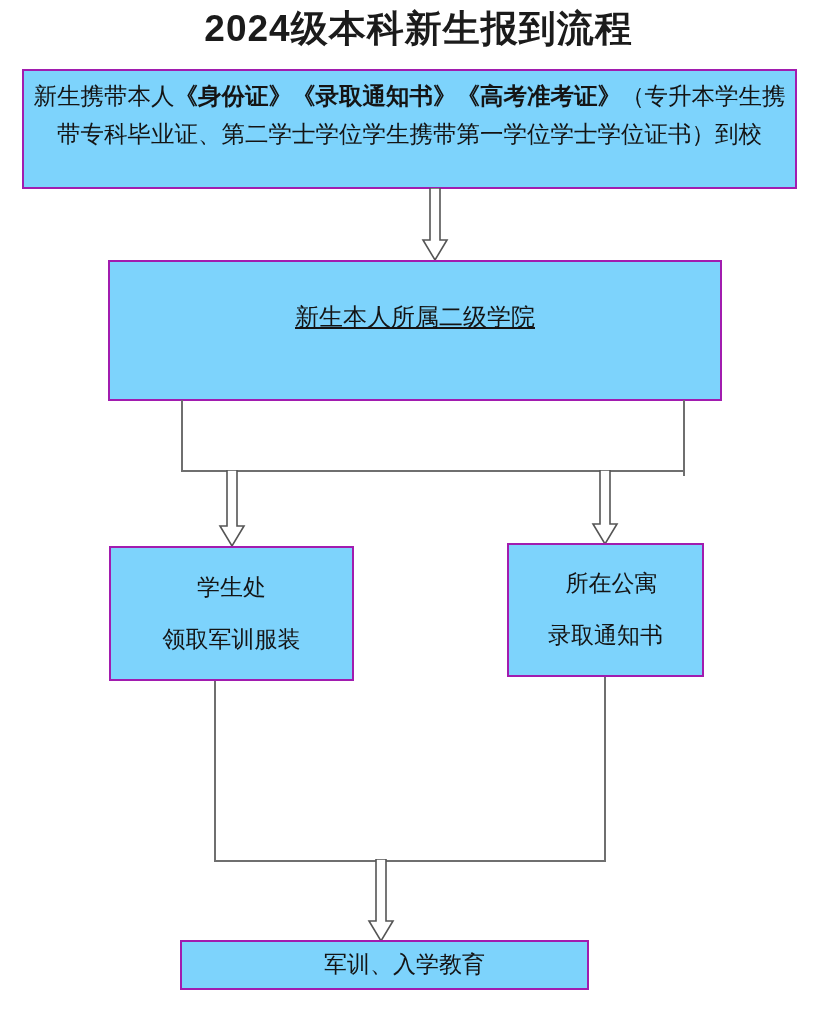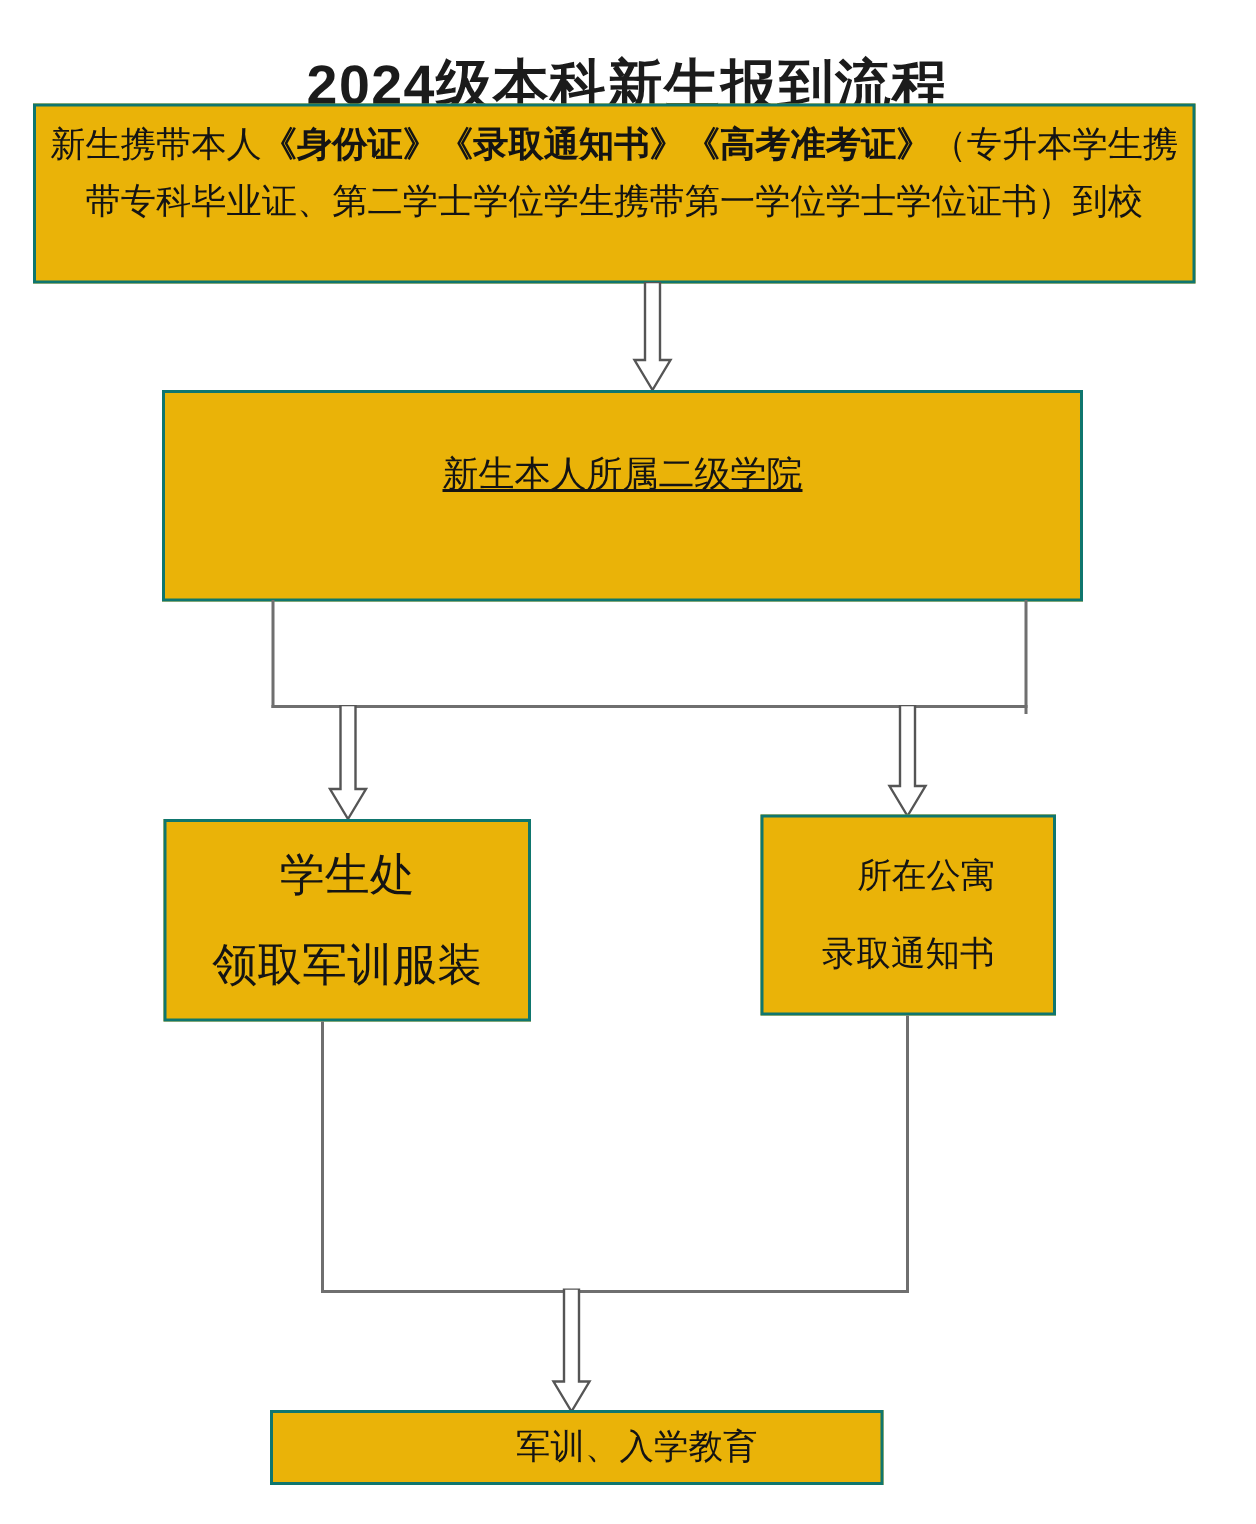--- a/index.html
+++ b/index.html
@@ -25,31 +25,31 @@
     left: 0;
     top: 6px;
     width: 837px;
     text-align: center;
     font-size: 37px;
     font-weight: 700;
     letter-spacing: 1px;
     color: #1b1b1b;
     line-height: 1.25;
     white-space: nowrap;
-    margin-top: 28px;
   }
 
   
   .node {
     position: absolute;
     box-sizing: border-box;
-    border: 2px solid #0f766e;
-    background: #eab308;
+    border: 2px solid #a21caf;
+    background: #7dd3fc;
     display: flex;
     flex-direction: column;
+    align-items: center;
     justify-content: center;
     text-align: center;
     color: #141414;
   }
   .node .line {
     display: block;
     width: 100%;
     text-align: center;
   }
 
@@ -88,21 +88,21 @@
   #node-college .line:first-child { margin-bottom: 26px; }
 
   
   #node-student-affairs {
     left: 109px;
     top: 546px;
     width: 245px;
     height: 135px;
   }
   #node-student-affairs .line {
-    font-size: 30px;
+    font-size: 23px;
     line-height: 1.2;
   }
   #node-student-affairs .line:first-child { margin-bottom: 24px; }
 
   
   #node-dormitory {
     left: 507px;
     top: 543px;
     width: 197px;
     height: 134px;

